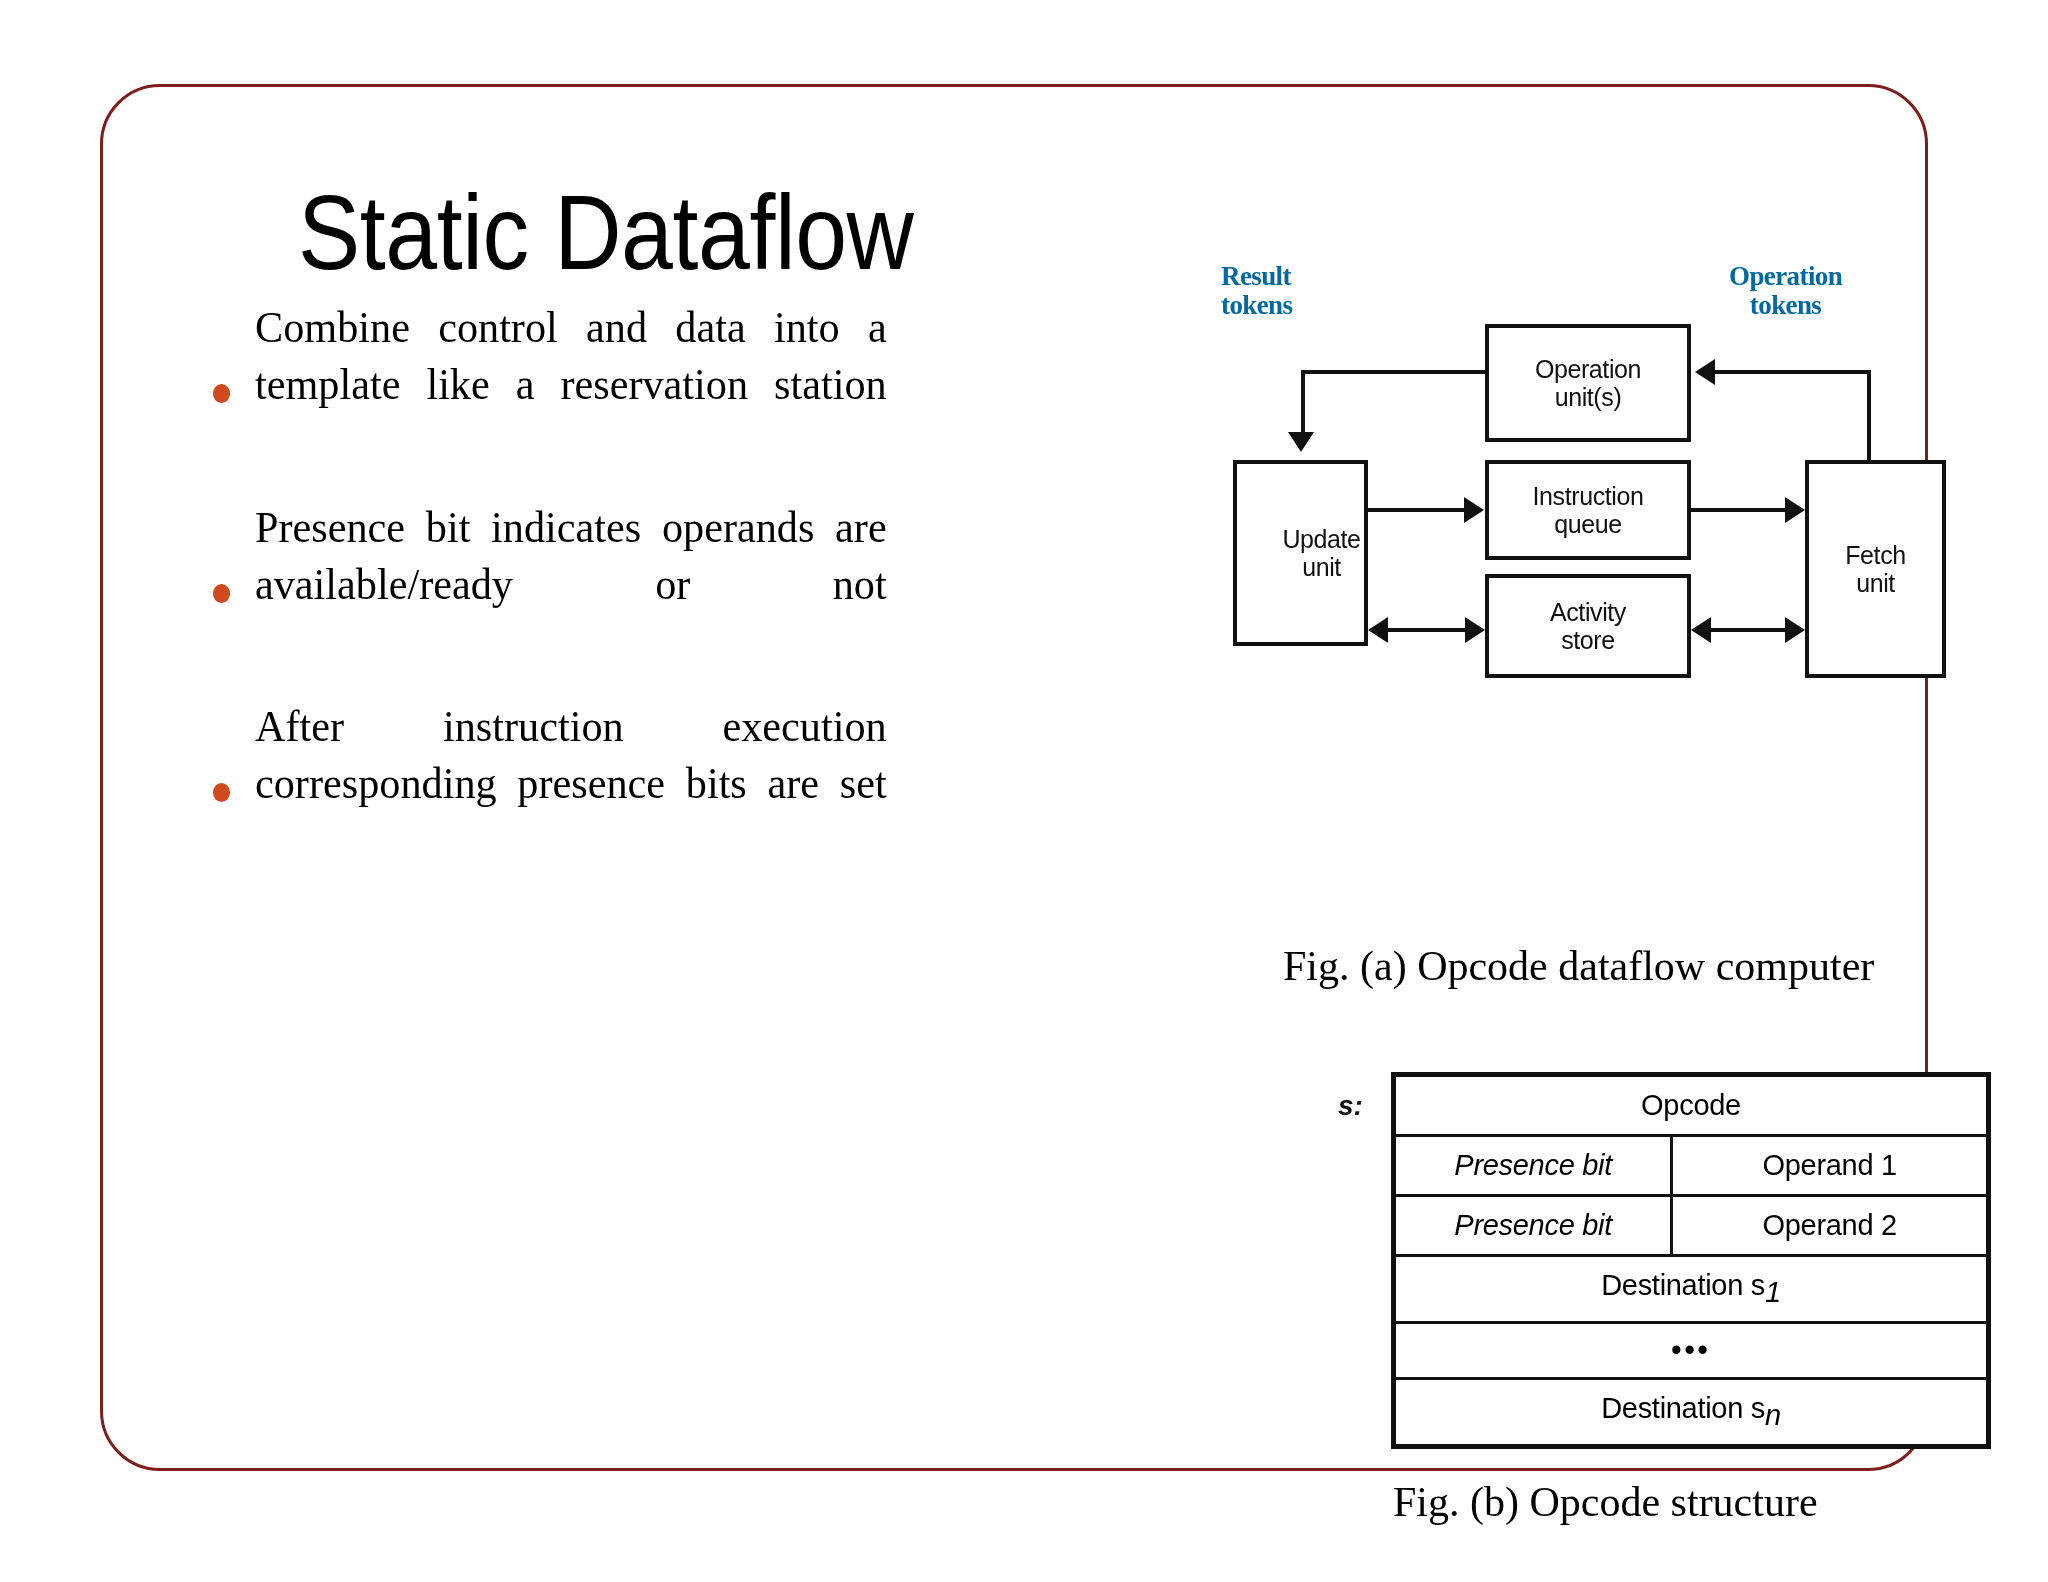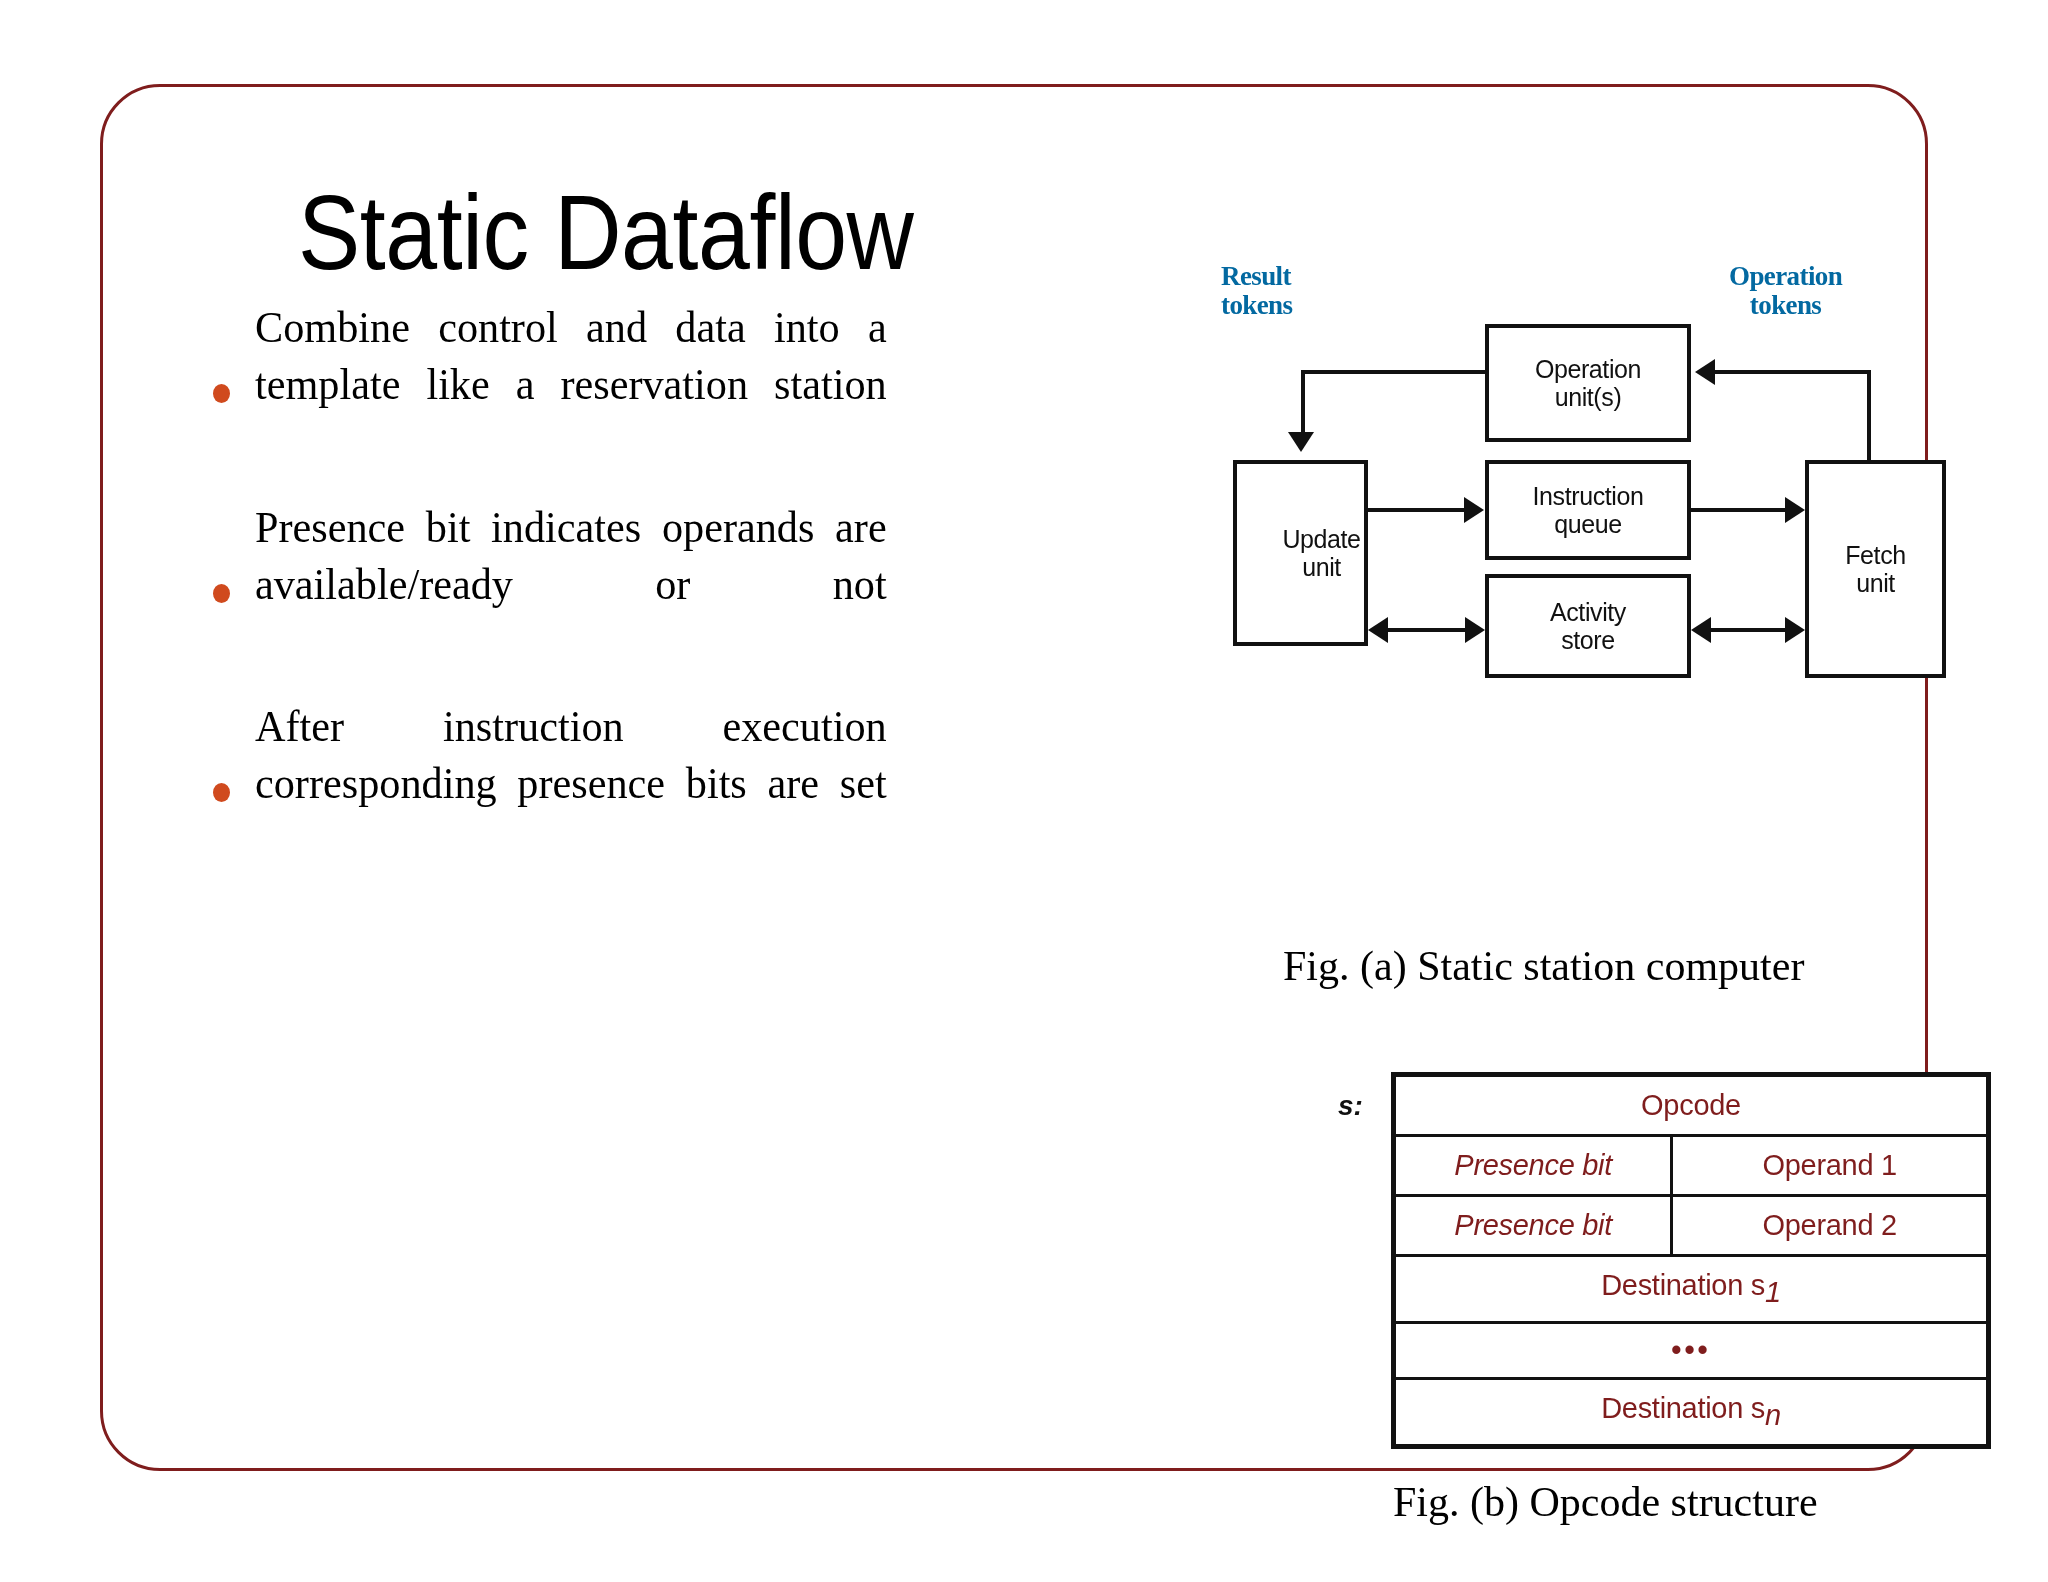--- a/index.html
+++ b/index.html
@@ -180,21 +180,21 @@
   }
   .fb-row {
     display: flex;
     border-bottom: 3px solid #111;
     box-sizing: border-box;
   }
   .fb-row:last-child { border-bottom: none; }
   .fb-cell {
     font-family: "Liberation Sans", "DejaVu Sans", sans-serif;
     font-size: 29px;
-    color: #7f1d1d;
+    color: #000000;
     text-align: center;
     padding: 12px 4px;
     box-sizing: border-box;
     letter-spacing: -0.3px;
     white-space: nowrap;
   }
   .fb-cell.full { flex: 1 1 100%; }
   .fb-cell.left-col { flex: 0 0 47%; border-right: 3px solid #111; font-style: italic; }
   .fb-cell.right-col { flex: 1 1 53%; }
   .fb-cell.dots { font-weight: bold; letter-spacing: 3px; padding: 10px 4px; }
@@ -299,21 +299,21 @@
     <div class="ln ln-h" style="left:173px; top:366px; width:80px;"></div>
     <div class="arrow arrow-l" style="left:155px; top:355px;"></div>
     <div class="arrow arrow-r" style="left:252px; top:355px;"></div>
 
     <div class="ln ln-h" style="left:496px; top:366px; width:78px;"></div>
     <div class="arrow arrow-l" style="left:478px; top:355px;"></div>
     <div class="arrow arrow-r" style="left:572px; top:355px;"></div>
 
   </div>
 
-  <div class="fig-caption" id="caption-a">Fig. (a) Static station computer</div>
+  <div class="fig-caption" id="caption-a">Fig. (a) Opcode dataflow computer</div>
 
   <div id="figure-b">
 
     <div id="fb-s-label">s:</div>
 
     <div id="fb-table">
 
       <div class="fb-row">
         <div class="fb-cell full">Opcode</div>
       </div>

